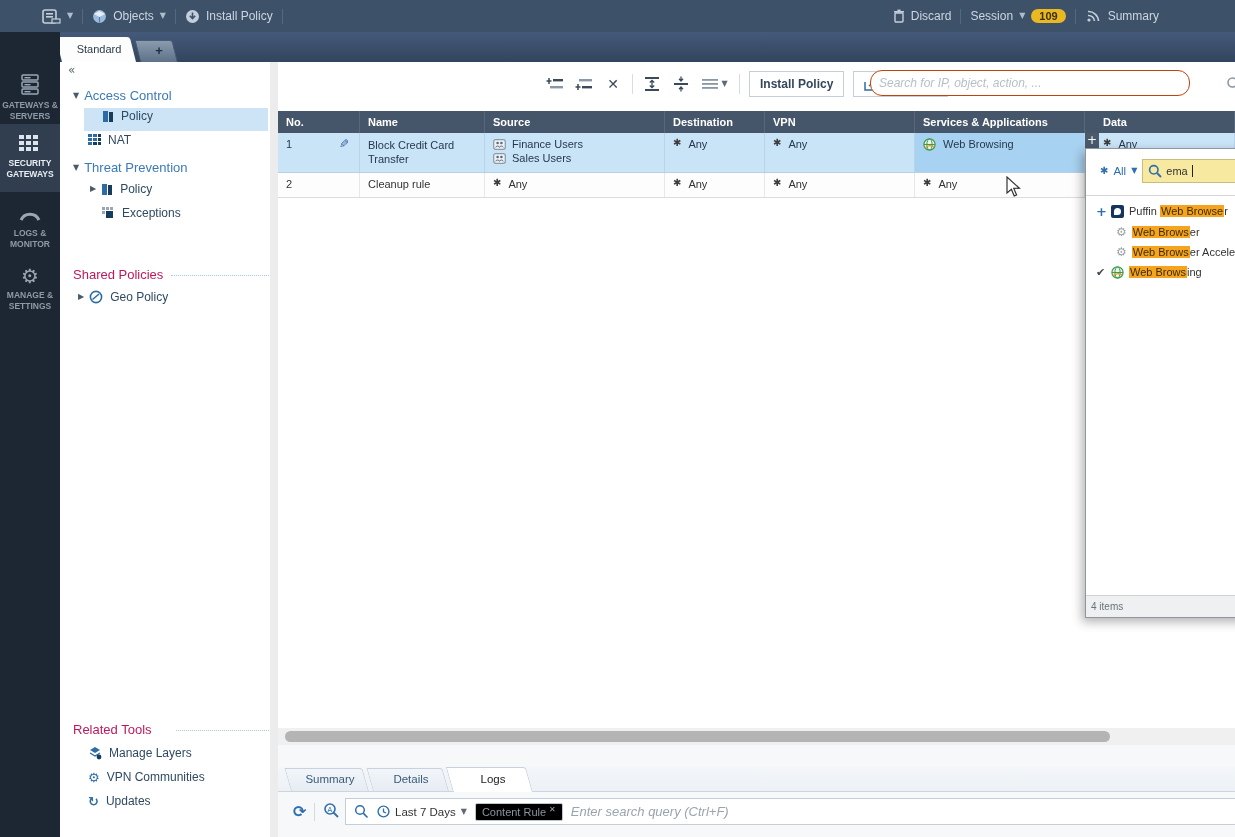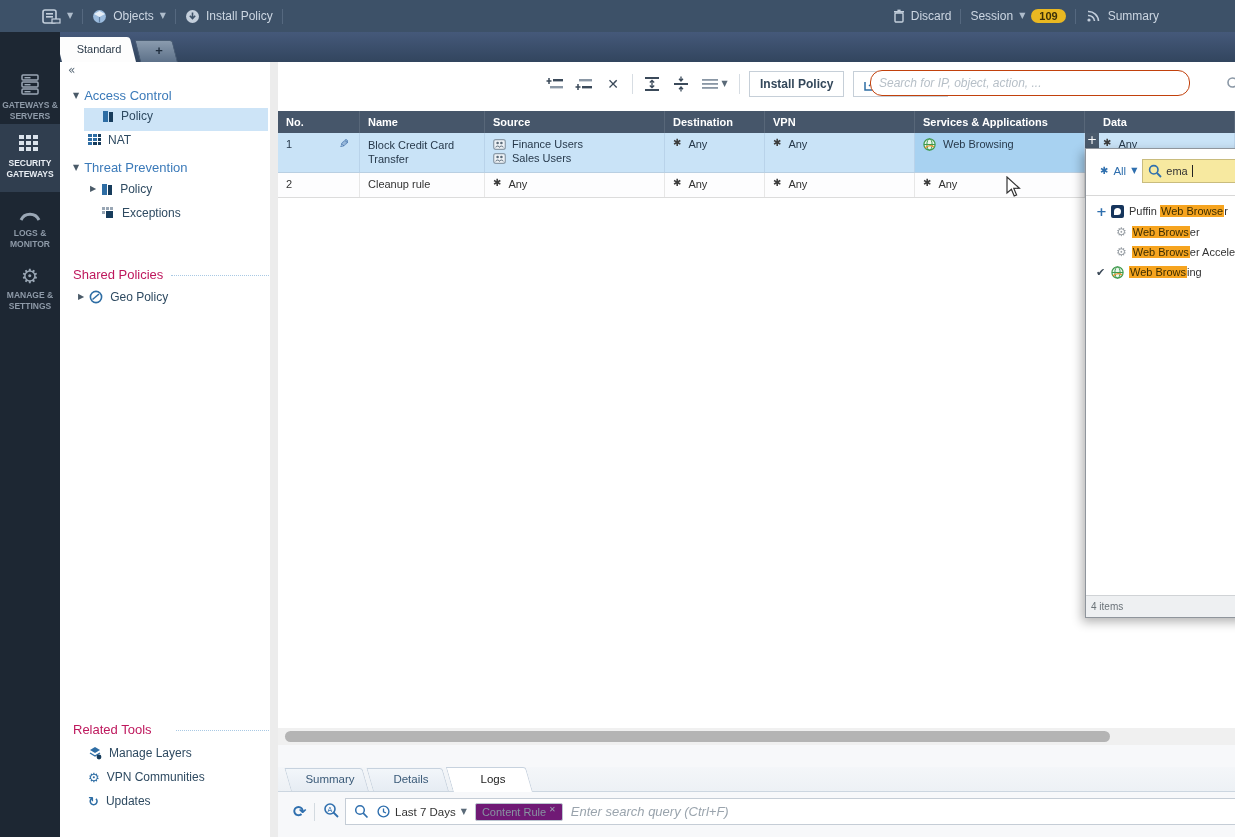--- a/index.html
+++ b/index.html
@@ -97,21 +97,21 @@
                background:linear-gradient(#f2f6fa,#e6ecf3);}
   .btab .lbl{position:relative;display:block;text-align:center;font-size:11.5px;color:#3a5a78;line-height:23px;}
   .btab-active{top:0;height:25px;z-index:2;}
   .btab-active .tabbg{background:#fff;}
   .btab-active .lbl{color:#222;line-height:25px;}
   .btool{position:absolute;left:0;right:0;top:47px;height:40px;display:flex;align-items:center;}
   .bico{color:#2f6fae;}
   .binput{position:absolute;left:67px;right:-2px;top:6px;height:27px;border:1px solid #c5cdd6;
           background:#fff;display:flex;align-items:center;gap:8px;padding:0 8px;box-sizing:border-box;}
   .timefilter{display:flex;align-items:center;gap:5px;color:#333;font-size:11.5px;white-space:nowrap;}
-  .chip{display:flex;align-items:flex-start;gap:3px;border:1px solid #bcc6d0;background:#701a75;
+  .chip{display:flex;align-items:flex-start;gap:3px;border:1px solid #bcc6d0;background:#000000;
         color:#8795a1;font-size:11px;padding:2px 6px;border-radius:2px;white-space:nowrap;}
   .chip .x{font-size:8px;color:#9aa6b0;}
   .bplaceholder{font-style:italic;font-size:13px;color:#9aa4ad;white-space:nowrap;}
 
   
   .plusbtn{position:absolute;left:1085px;top:133px;width:14px;height:15px;background:#4a5a6c;
            color:#fff;font-size:12px;line-height:14px;text-align:center;z-index:40;}
   .popup{position:absolute;left:1085px;top:148px;width:165px;height:470px;background:#fff;
          border:1px solid #8f959c;box-shadow:-3px 4px 10px rgba(0,0,0,.3);z-index:50;box-sizing:border-box;}
   .pfilter{position:absolute;left:0;top:8px;height:28px;display:flex;align-items:center;gap:5px;

